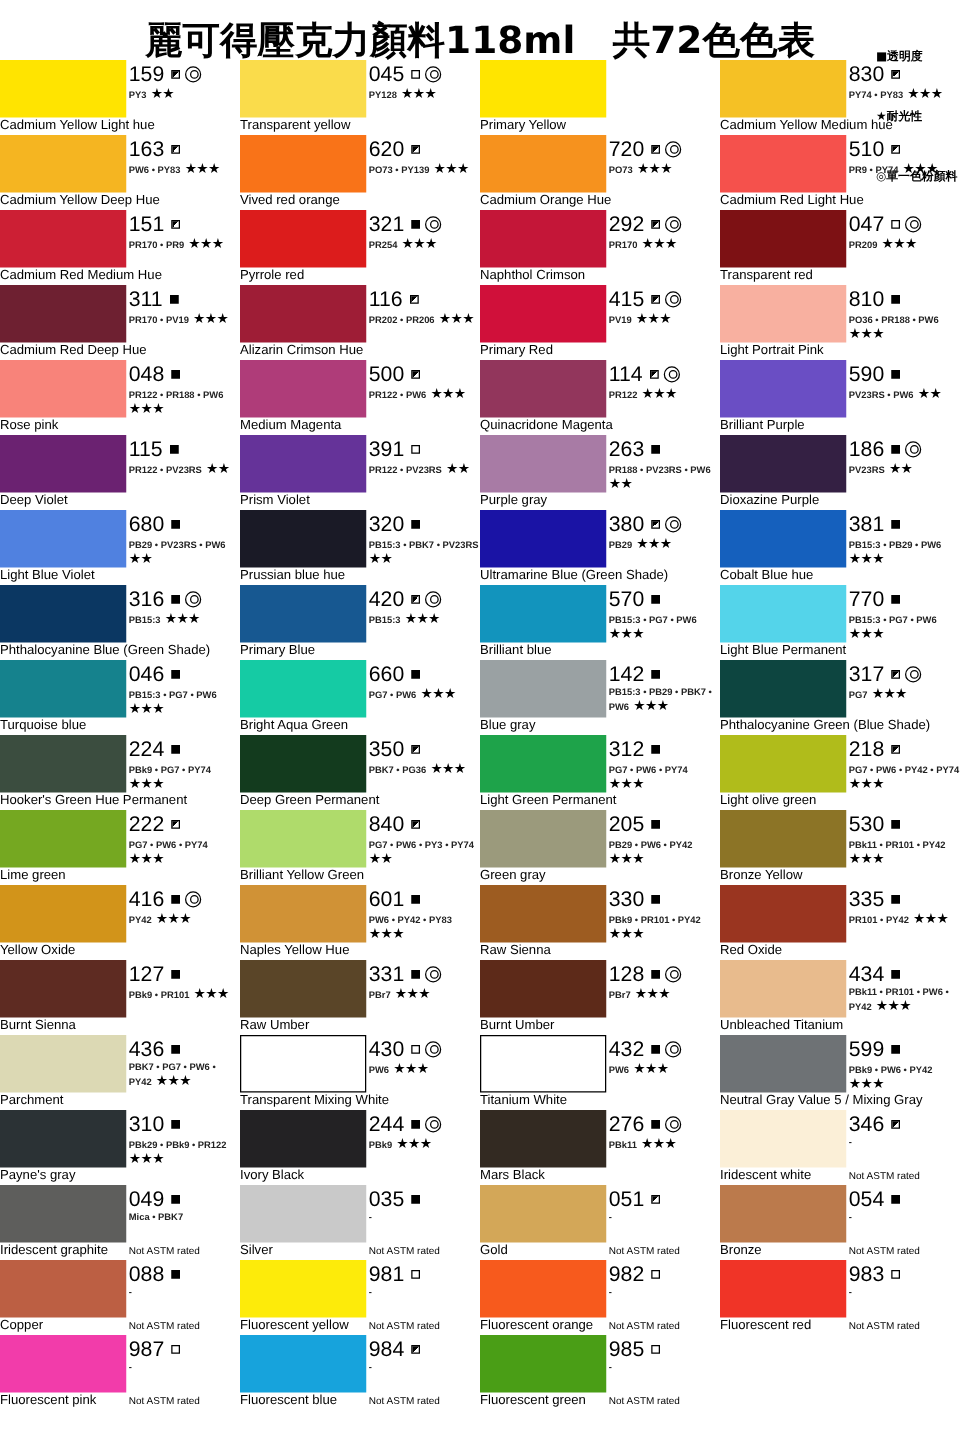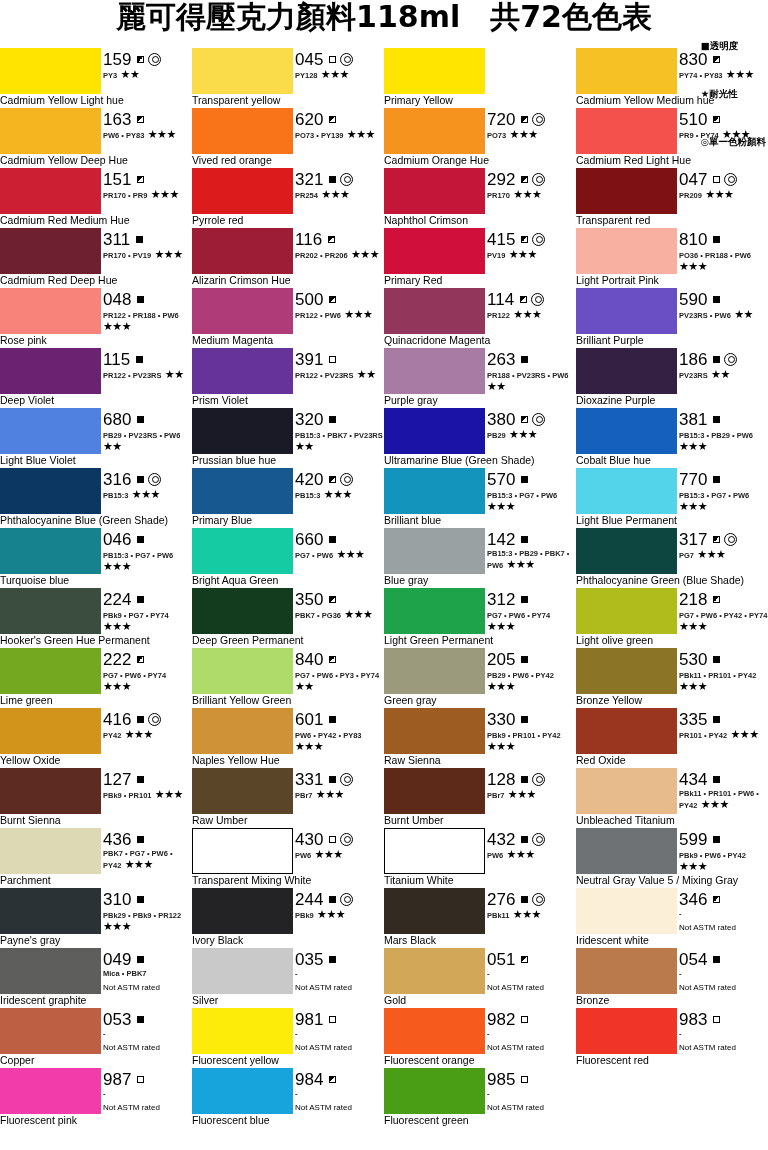--- a/index.html
+++ b/index.html
@@ -14,21 +14,21 @@
     position: relative;
     background: #fff;
     overflow: hidden;
   }
 
   
   .header {
     position: relative;
     height: 48px;
     display: flex;
-    align-items: flex-start;
+    align-items: flex-end;
     justify-content: center;
   }
   .title {
     font-family: "DejaVu Sans", sans-serif;
     font-weight: bold;
     font-size: 30px;
     letter-spacing: 0px;
     color: #000;
     white-space: pre;
     line-height: 1;
@@ -144,21 +144,21 @@
     line-height: 11px;
     color: #000;
     letter-spacing: -0.5px;
     display: inline;
   }
   .notastm {
     font-family: "Liberation Sans", sans-serif;
     font-size: 8px;
     color: #000;
     line-height: 10px;
-    margin-top: 4px;
+    margin-top: 17px;
   }
   .name {
     position: absolute;
     left: 0;
     top: 46px;
     width: 192px;
     height: 14px;
     font-family: "Liberation Sans", sans-serif;
     font-size: 10.5px;
     color: #000;
@@ -1027,21 +1027,21 @@
           </div>
           <div class="pigment">-</div>
           <div class="notastm">Not ASTM rated</div>
         </div>
         <div class="name">Bronze</div>
       </div>
       <div class="cell">
         <div class="swatch" style="background: rgb(188, 95, 67);"></div>
         <div class="info">
           <div class="code-row">
-            <span class="code">053</span>
+            <span class="code">088</span>
             <span class="marks">
               <span class="m-opaque"></span>
             </span>
           </div>
           <div class="pigment">-</div>
           <div class="notastm">Not ASTM rated</div>
         </div>
         <div class="name">Copper</div>
       </div>
       <div class="cell">

